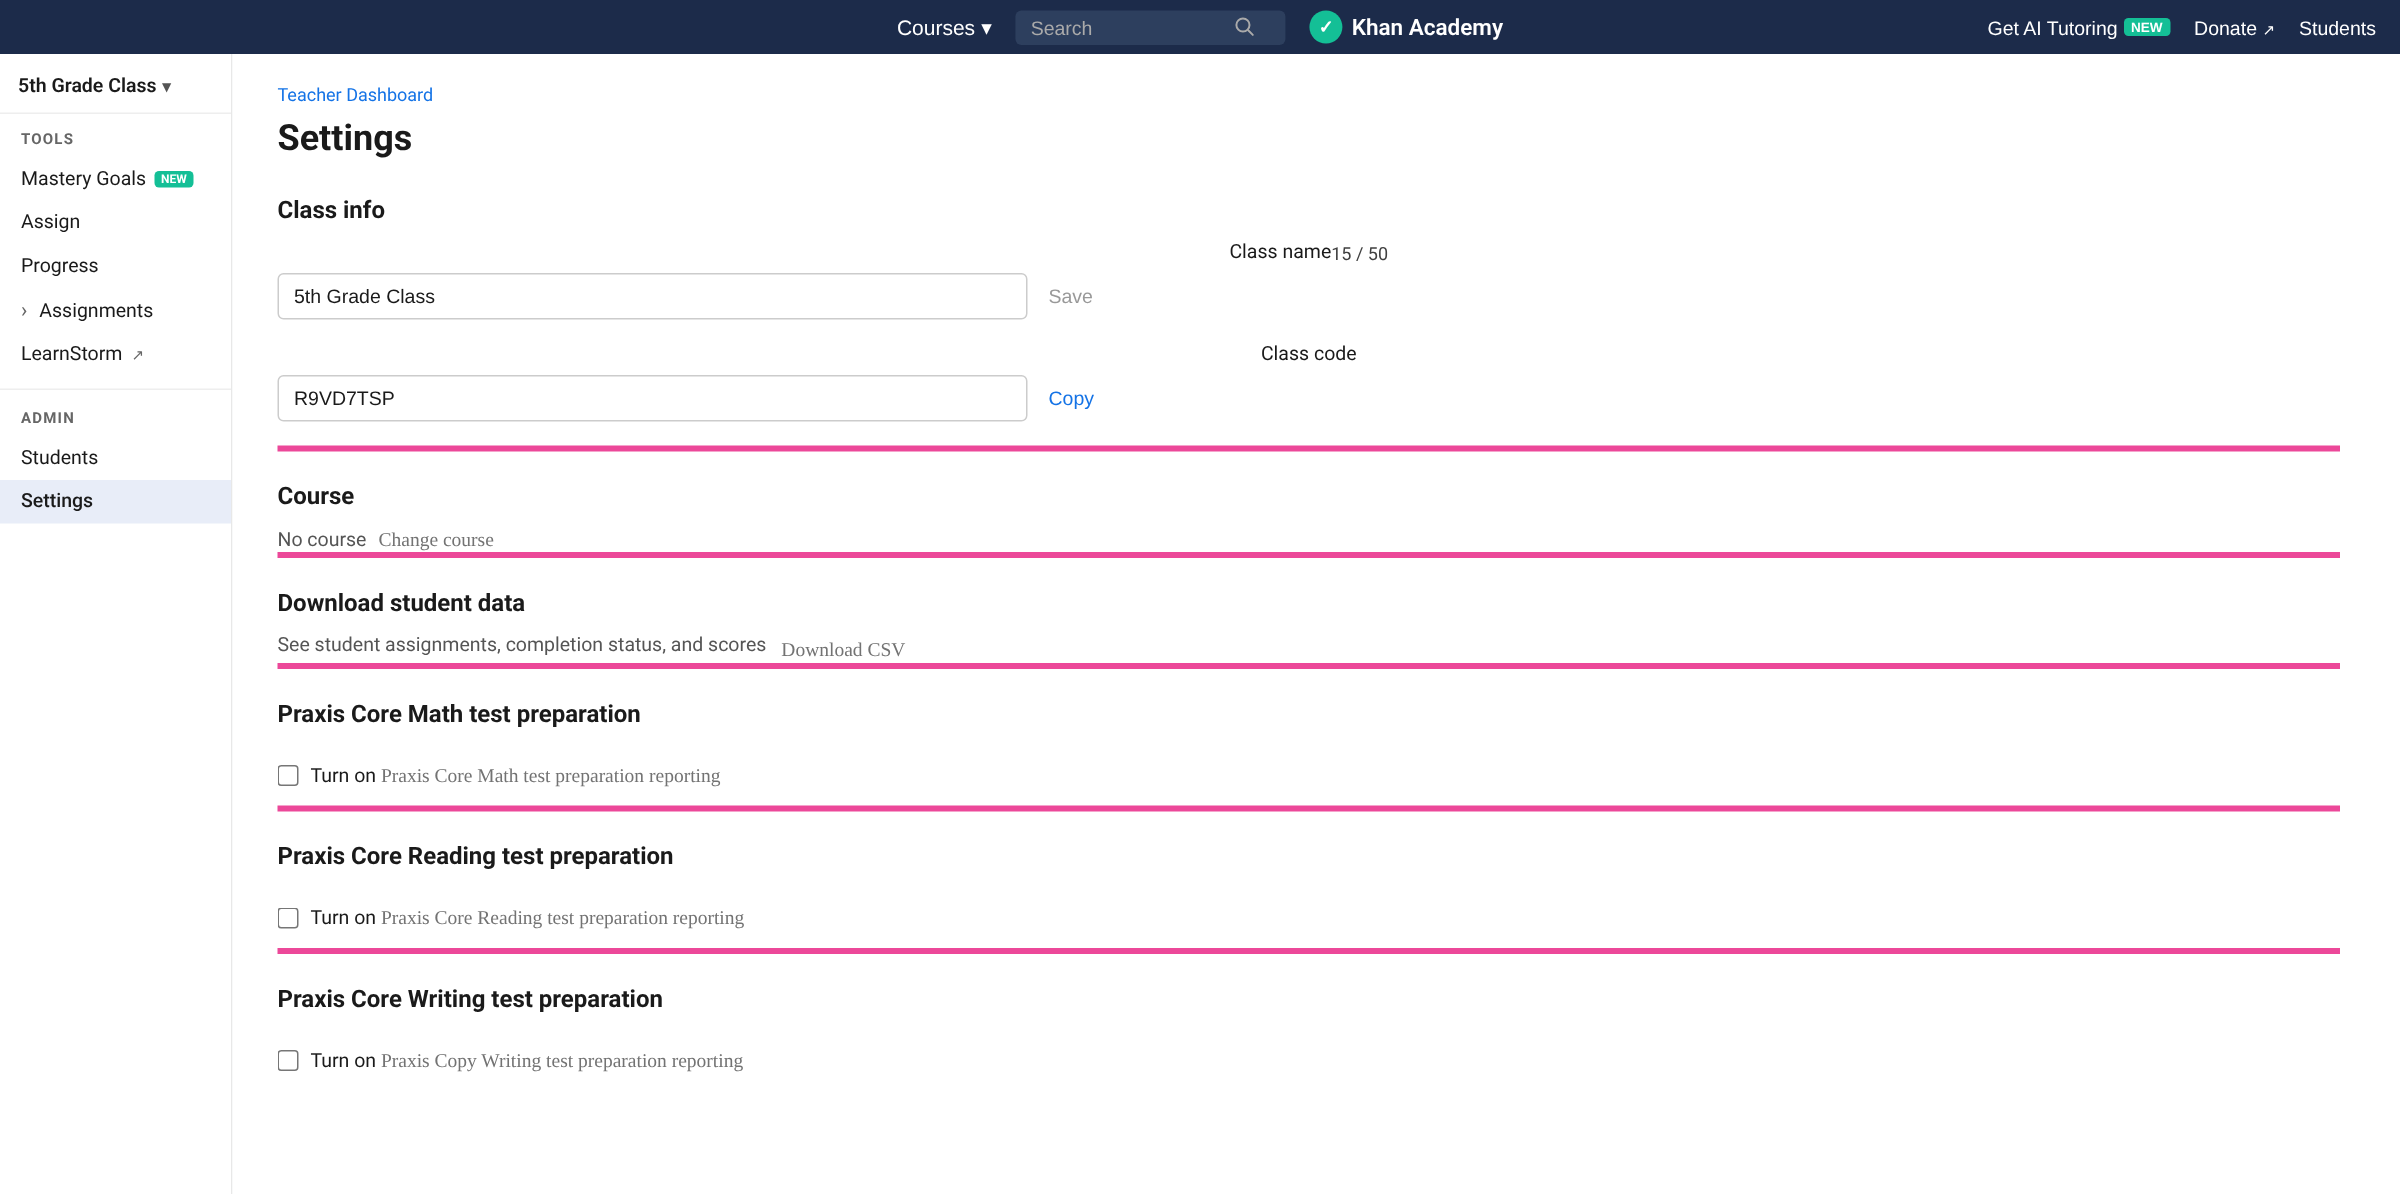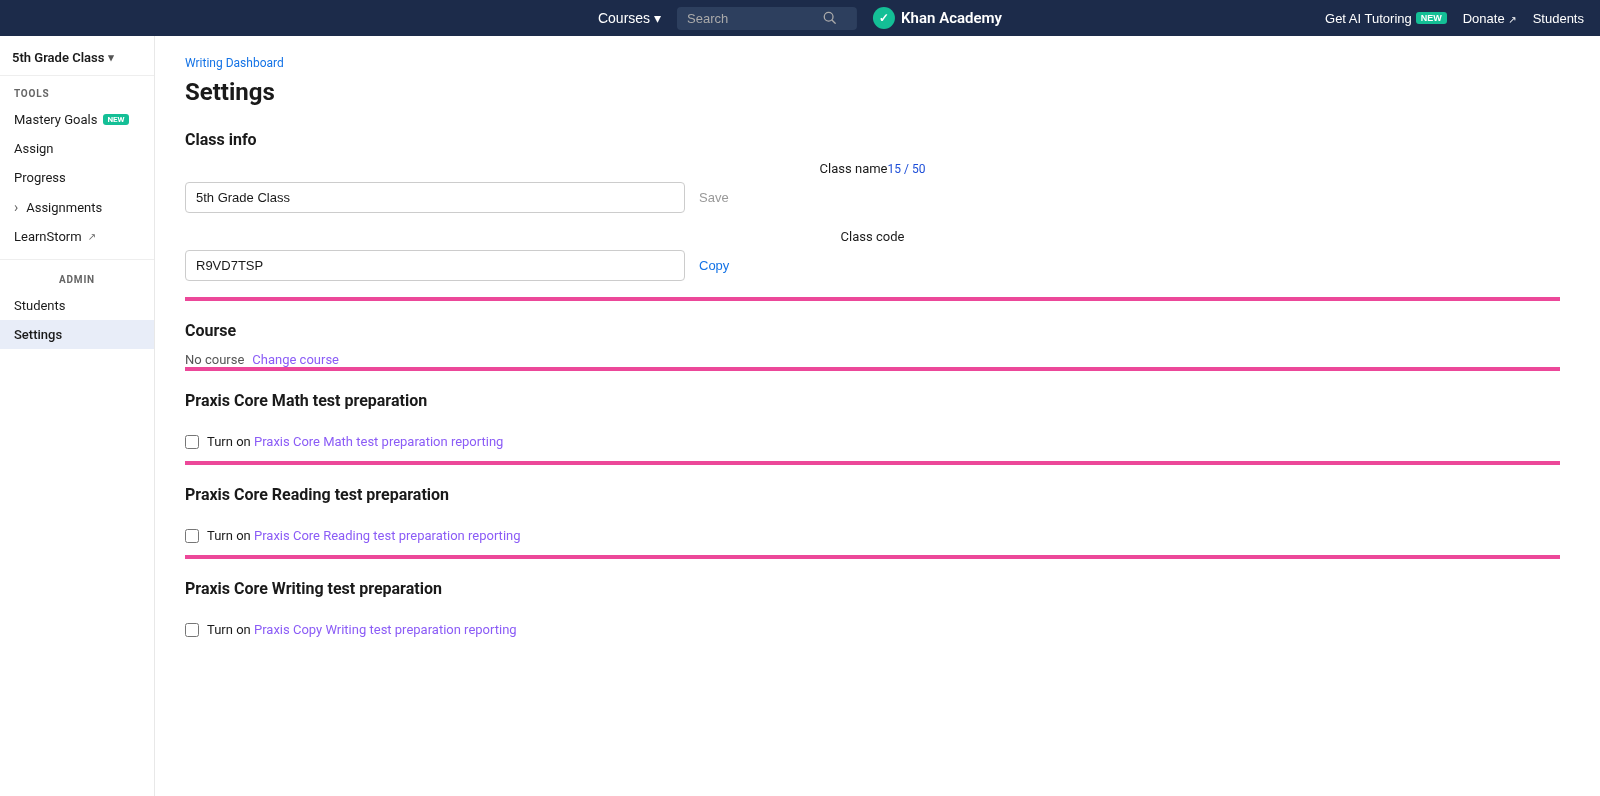--- a/index.html
+++ b/index.html
@@ -119,21 +119,21 @@
       gap: 6px;
       border-radius: 0;
       text-decoration: none;
     }
     .sidebar-item.active { background: #e8edf8; font-weight: 500; }
     .sidebar-item .new-badge-sm {
       background: #14bf96; color: #fff; font-size: 8px; padding: 1px 4px; border-radius: 3px; font-weight: 700;
     }
     .sidebar-item .external-icon { font-size: 10px; color: #666; }
     .sidebar-item.has-chevron::before { content: '›'; margin-right: 2px; font-size: 14px; color: #666; }
-    .admin-section { padding: 14px 0 16px 0; border-top: 1px solid #eee; margin-top: 8px; text-align: center; }
+    .admin-section { padding: 14px 0 16px 0; border-top: 1px solid #eee; margin-top: 8px; }
 
     
     .main-content {
       flex: 1;
       background: #fff;
       padding: 20px 40px 40px 30px;
       overflow-y: auto;
     }
     .breadcrumb {
       font-size: 12px;
@@ -154,21 +154,21 @@
       margin-bottom: 12px;
     }
     .field-label {
       font-size: 13px;
       color: #1a1a1a;
       margin-bottom: 6px;
       display: flex;
       justify-content: center;
       align-items: center;
     }
-    .field-label .char-count { color: #1d4ed8; font-size: 12px; }
+    .field-label .char-count { color: #404040; font-size: 12px; }
     .text-input-row {
       display: flex;
       align-items: center;
       gap: 10px;
       margin-bottom: 16px;
     }
     .text-input {
       border: 1px solid #ccc;
       border-radius: 4px;
       padding: 7px 10px;
@@ -190,21 +190,21 @@
     .copy-btn {
       background: none;
       border: none;
       color: #1473e6;
       font-size: 13px;
       cursor: pointer;
       padding: 0 4px;
       font-weight: 500;
     }
     .course-info { font-size: 13px; color: #555; display: flex; align-items: center; gap: 8px; }
-    .link-blue { color: #8b5cf6; cursor: pointer; text-decoration: none; font-size: 13px; }
+    .link-blue { color: #737373; cursor: pointer; text-decoration: none; font-size: 13px; font-family: Liberation Serif, serif; }
     .download-desc { font-size: 13px; color: #555; margin-bottom: 4px; }
     .download-row { display: flex; align-items: center; gap: 10px; }
     .checkbox-row {
       display: flex;
       align-items: center;
       gap: 8px;
       padding: 12px 0;
       font-size: 13px;
       color: #1a1a1a;
     }
@@ -294,21 +294,21 @@
         <span>Students</span>
       </div>
       <div class="sidebar-item active">
         <span>Settings</span>
       </div>
     </div>
   </aside>
 
   <main class="main-content">
 
-    <div class="breadcrumb">Writing Dashboard</div>
+    <div class="breadcrumb">Teacher Dashboard</div>
     <h1 class="page-title">Settings</h1>
 
     <div>
       <div class="section-title">Class info</div>
 
       <div class="field-label">
         <span>Class name</span>
         <span class="char-count">15 / 50</span>
       </div>
       <div class="text-input-row">
@@ -326,20 +326,27 @@
     </div>
 
     <div class="section-block">
       <div class="section-title">Course</div>
       <div class="course-info">
         <span>No course</span>
         <a class="link-blue">Change course</a>
       </div>
     </div>
 
+    <div class="section-block">
+      <div class="section-title">Download student data</div>
+      <div class="download-row">
+        <span class="download-desc">See student assignments, completion status, and scores</span>
+        <a class="link-blue">Download CSV</a>
+      </div>
+    </div>
 
 
     <div class="section-block">
       <div class="section-title">Praxis Core Math test preparation</div>
       <div class="checkbox-row">
         <input type="checkbox" id="praxis-math-cb" style="">
         <label for="praxis-math-cb">
           Turn on <a class="link-blue">Praxis Core Math test preparation reporting</a>
         </label>
       </div>

